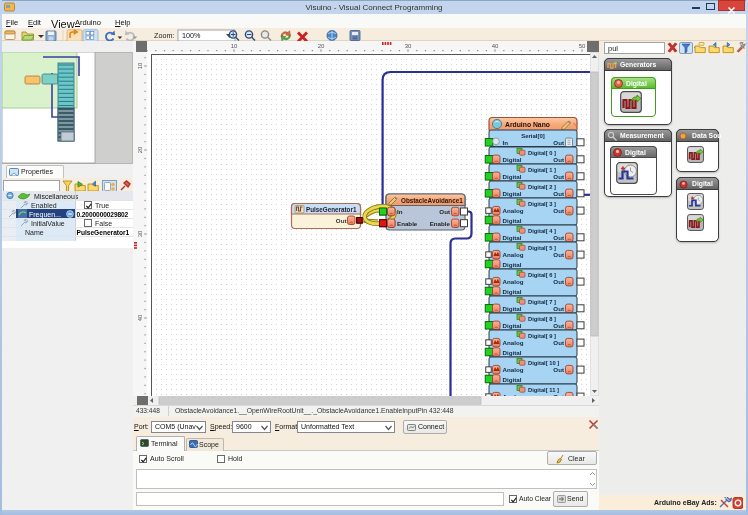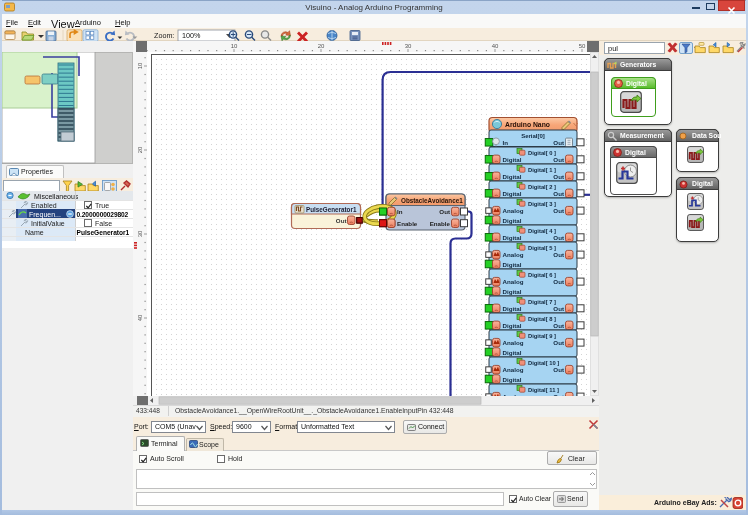--- a/index.html
+++ b/index.html
@@ -5,21 +5,21 @@
 body{font-family:"Liberation Sans",sans-serif;position:relative;background:#bccfe9}
 .a{position:absolute}
 .cb{position:absolute;width:8px;height:8px;background:#fff;border:1px solid #6a6a6a}
 .cb svg{position:absolute;left:0;top:0}
 .btn{position:absolute;background:linear-gradient(#f8f8f8,#e8e8e6);border:1px solid #acacac;border-radius:2px}
 .combo{position:absolute;background:#fff;border:1px solid #828790;font-size:8px;color:#111}
 .tx{white-space:nowrap}
 </style></head><body>
 <div class="a" style="left:0;top:0;width:748px;height:515px;background:linear-gradient(#c3d5ec,#b7cbe6);border:1px solid #8aa4c6"></div>
 <div class="a" style="left:2px;top:14px;width:744px;height:496px;background:#f0f0f0"></div>
-<div class="a tx" style="left:0;top:2px;width:748px;height:12px;font-size:8px;color:#333;text-align:center;line-height:12px">Visuino - Analog Arduino Programming</div>
+<div class="a tx" style="left:0;top:2px;width:748px;height:12px;font-size:8px;color:#333;text-align:center;line-height:12px">Visuino - Visual Connect Programming</div>
 <svg class="a" style="left:4px;top:2px" width="11" height="10" viewBox="0 0 11 10">
 <rect x="0.5" y="1" width="10" height="8" rx="1.5" fill="#f4b84a" stroke="#b07818" stroke-width="0.8"></rect>
 <rect x="2" y="3" width="4" height="3" fill="#7aa0c8"></rect>
   </svg>
 <div class="a" style="left:692px;top:7px;width:8px;height:2px;background:#1d3c5f"></div>
 <div class="a" style="left:706px;top:3px;width:9px;height:7px;border:1.5px solid #1d3c5f"></div>
 <div class="a" style="left:718px;top:0;width:27px;height:11px;background:#d8453c;border:1px solid #b03028"><svg width="25" height="9" viewBox="0 0 25 9">
       <path d="M9.5 1.5 L15.5 7.5 M15.5 1.5 L9.5 7.5" stroke="#fff" stroke-width="1.6"></path>
     </svg></div>
 <div class="a" style="left:2px;top:14px;width:744px;height:14px;background:#f9f9f8"></div>

